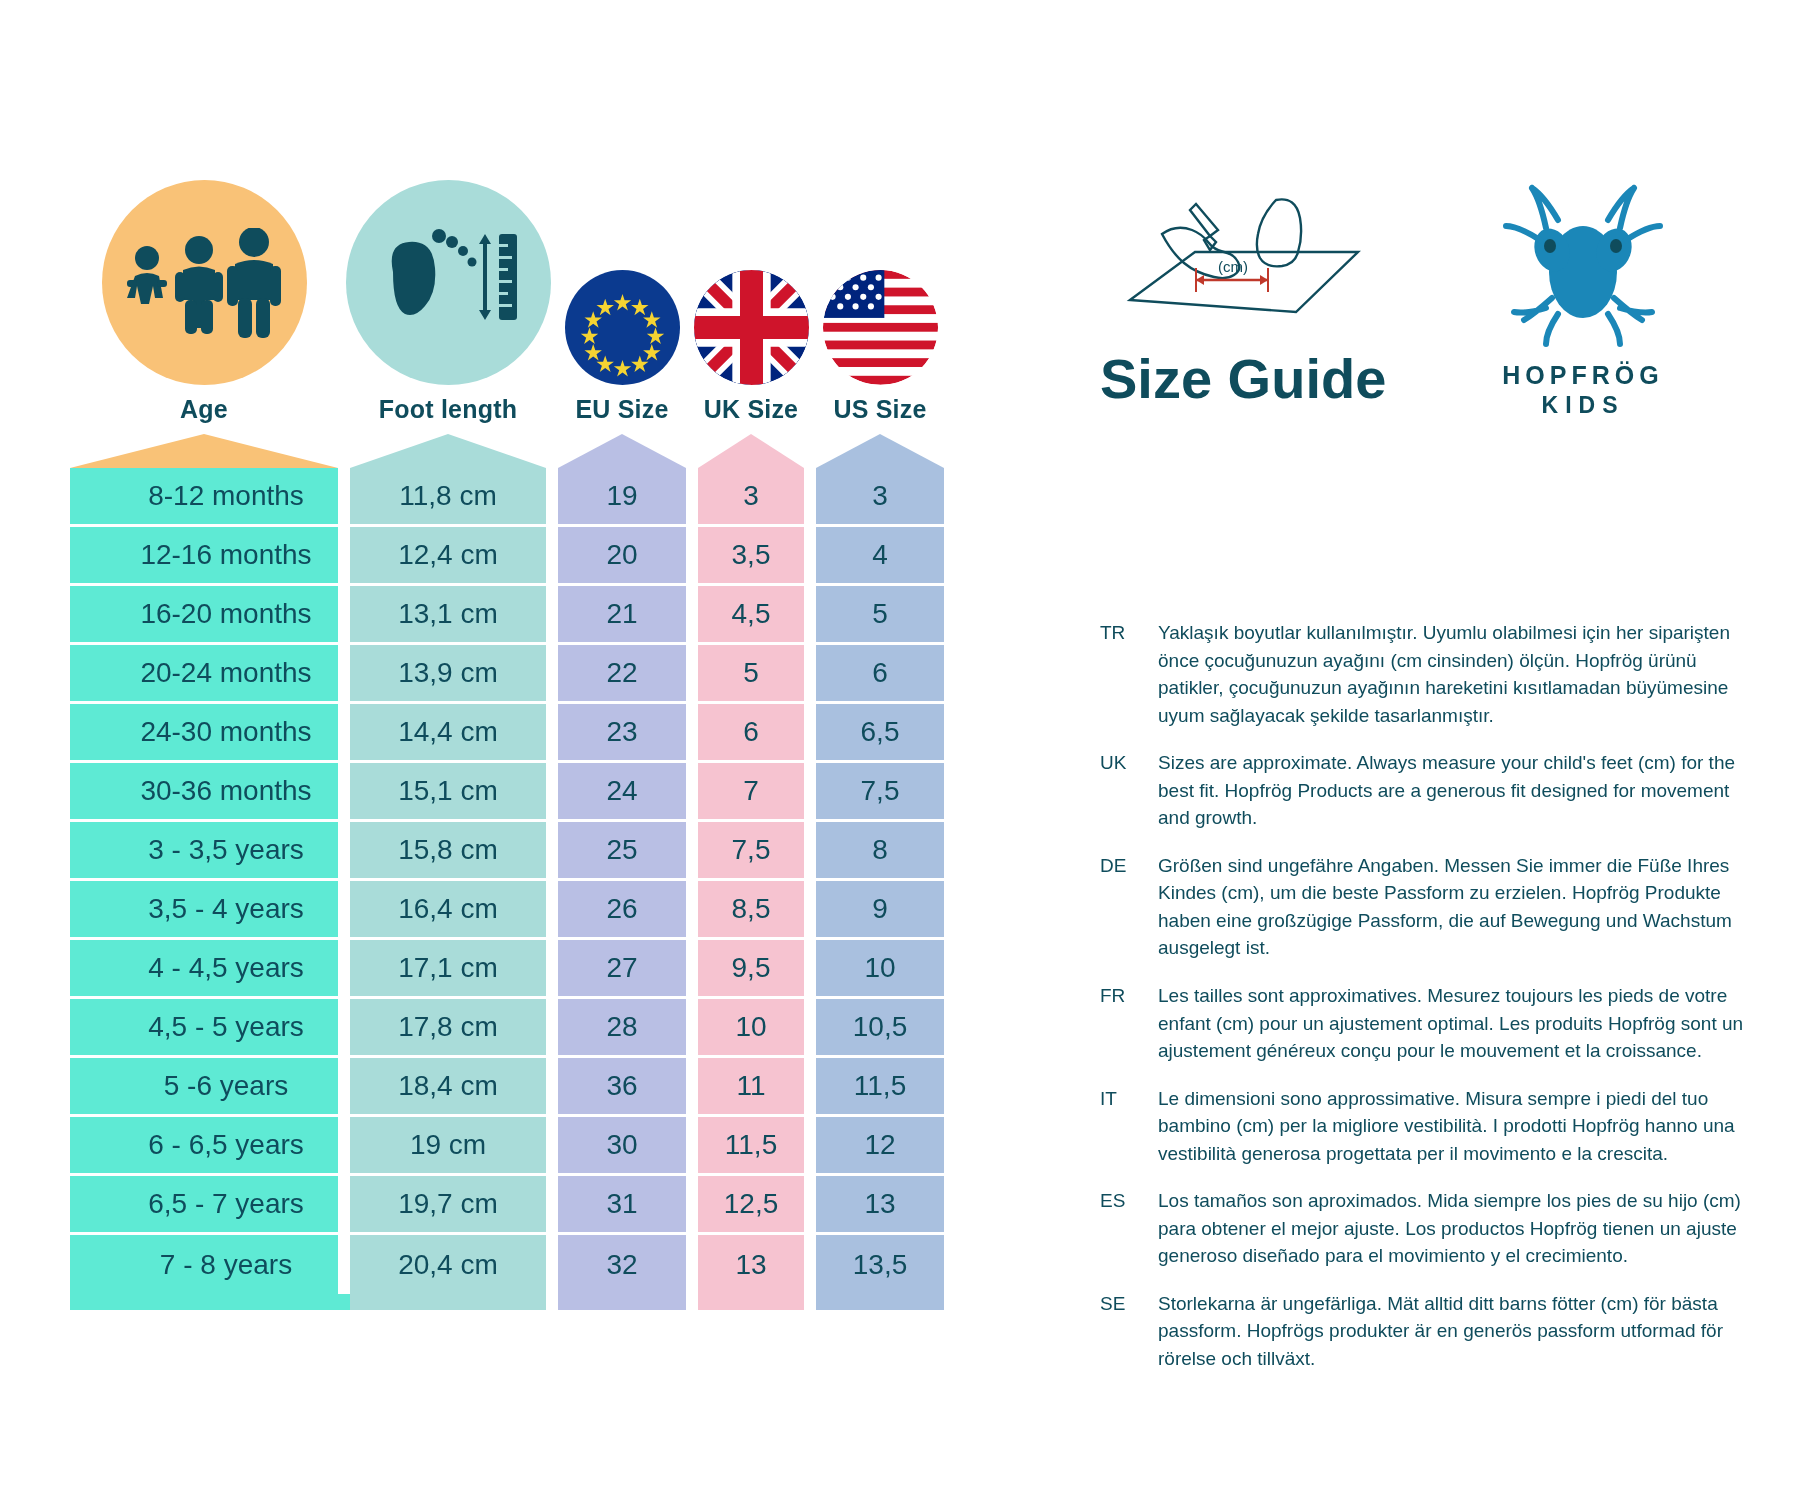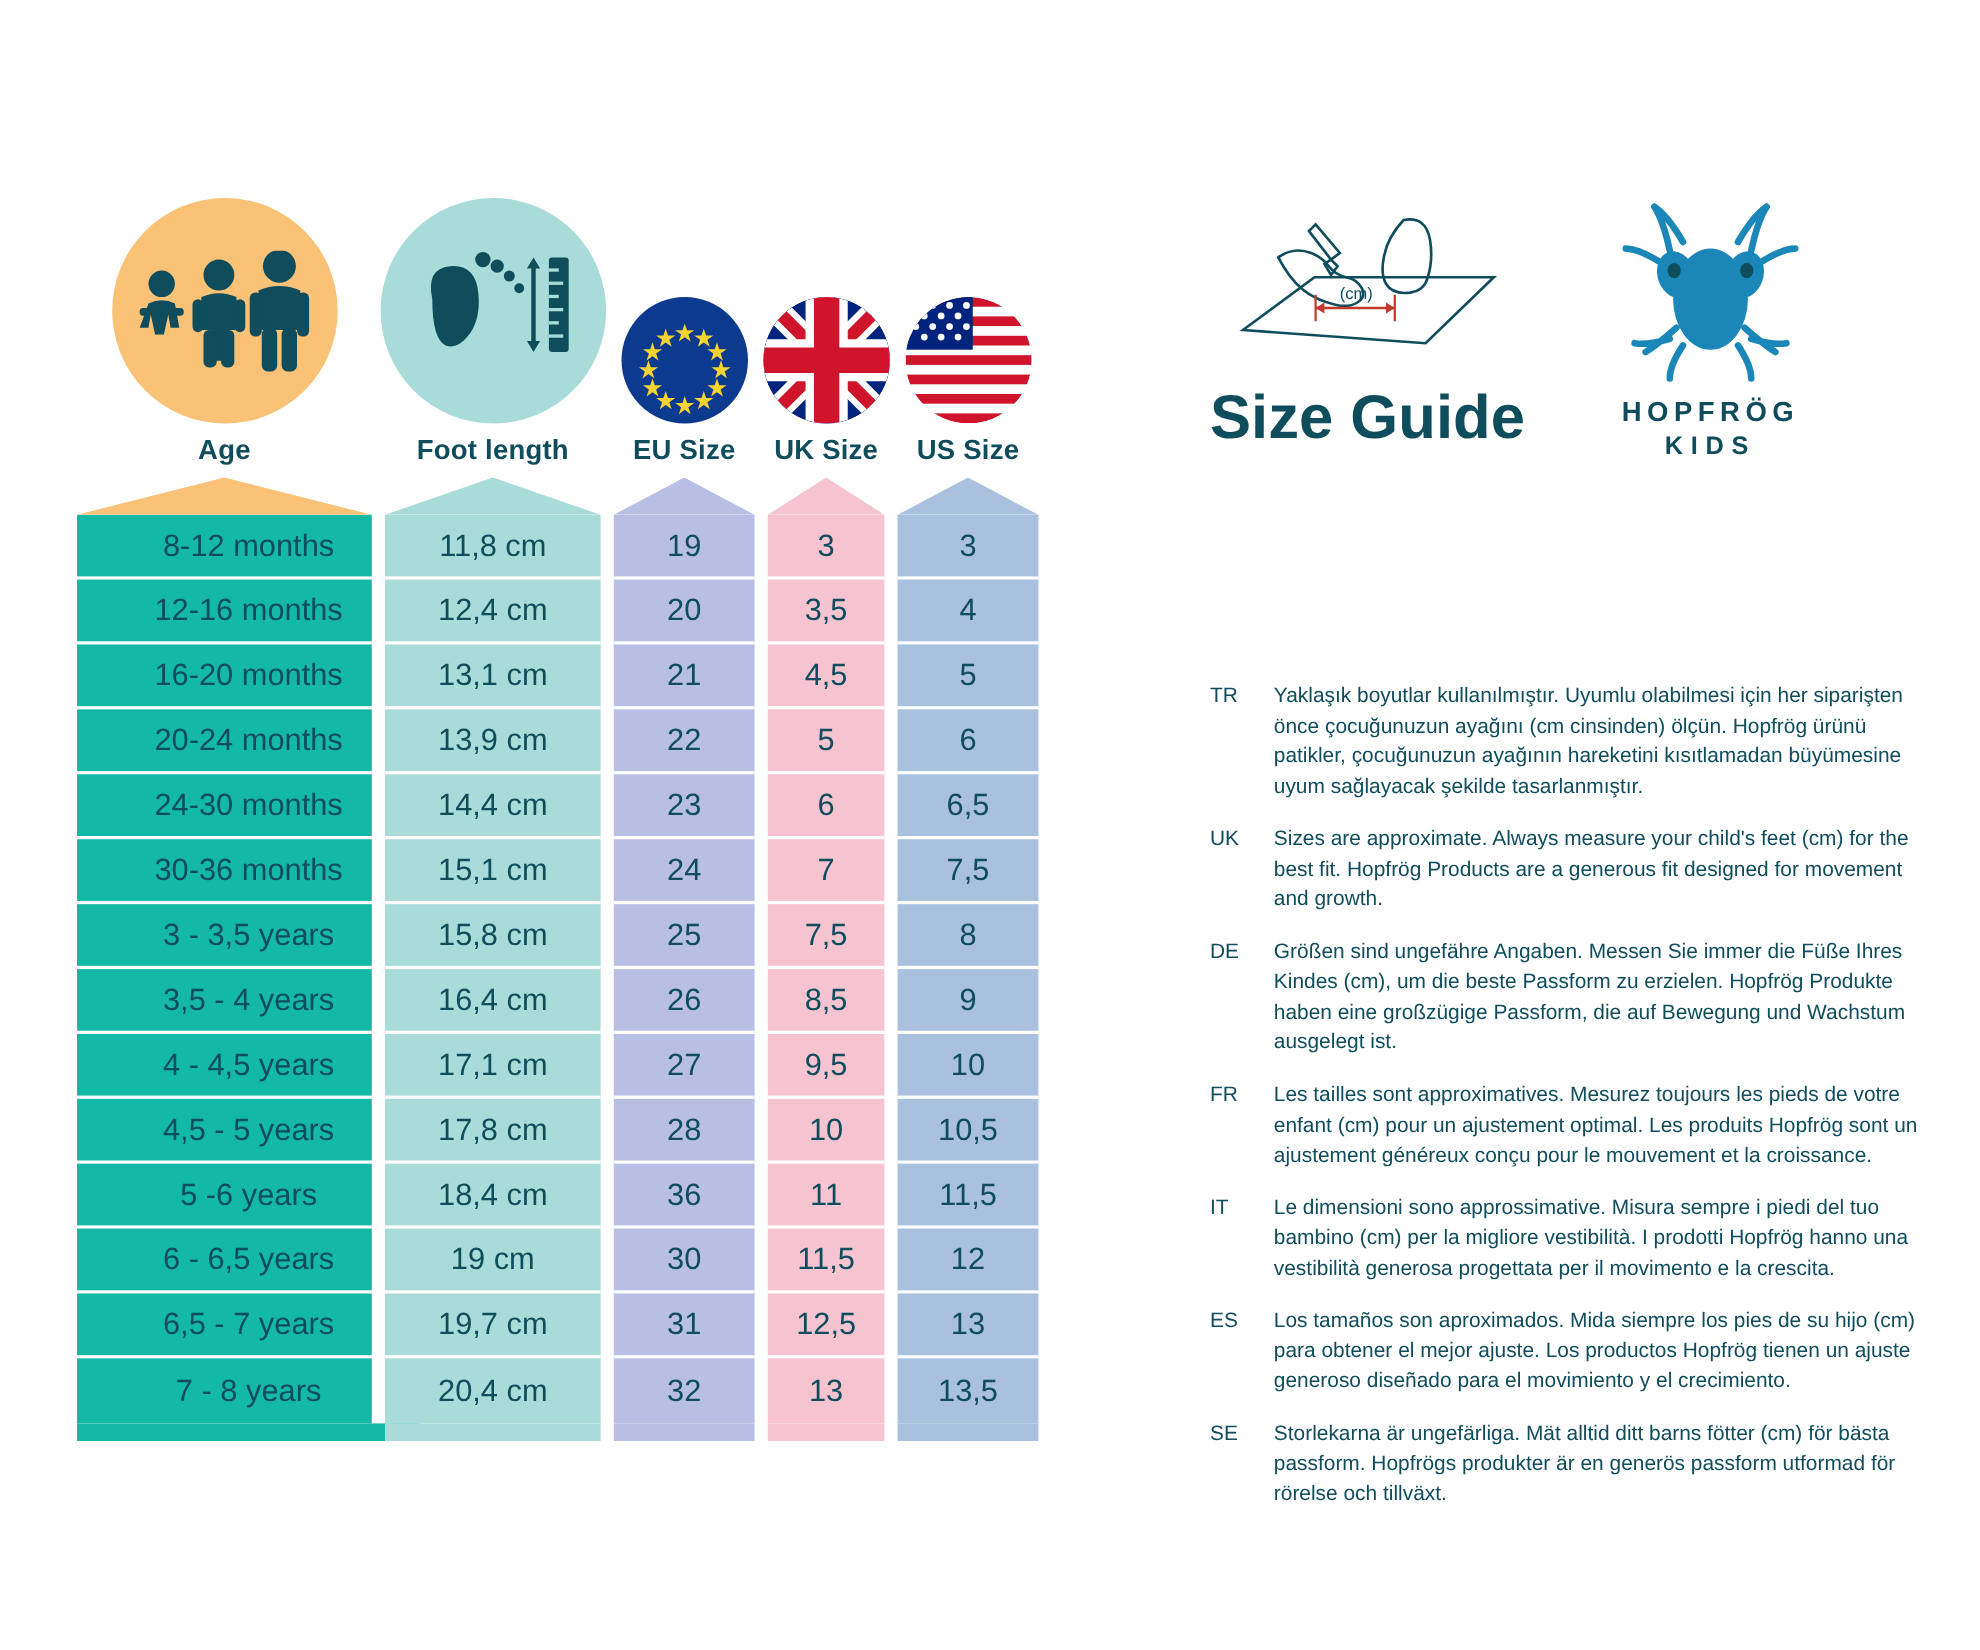--- a/index.html
+++ b/index.html
@@ -82,38 +82,38 @@
     border-bottom: 3px solid #ffffff;
     box-sizing: border-box;
   }
   .cell:last-child { border-bottom: none; }
 
   .foot-cap {
     height: 16px;
     width: 100%;
   }
 
-  .c-age  { background: #14b8a6; padding-left: 44px; }
+  .c-age  { background: #5eead4; padding-left: 44px; }
   .c-foot { background: #a9dcd9; }
   .c-eu   { background: #b9bfe4; }
   .c-uk   { background: #f6c3d0; }
   .c-us   { background: #a9c0df; }
 
   
   .right {
     position: absolute;
     left: 1100px;
     top: 180px;
     width: 640px;
   }
   .right-top {
     display: flex;
     align-items: flex-start;
     justify-content: flex-start;
-    gap: 60px;
+    gap: 88px;
   }
   .size-guide-title {
     font-size: 56px;
     font-weight: bold;
     color: #0f4c5c;
     margin-top: 6px;
     white-space: nowrap;
   }
   .measure-illu { width: 290px; height: 160px; }
   .brand {

